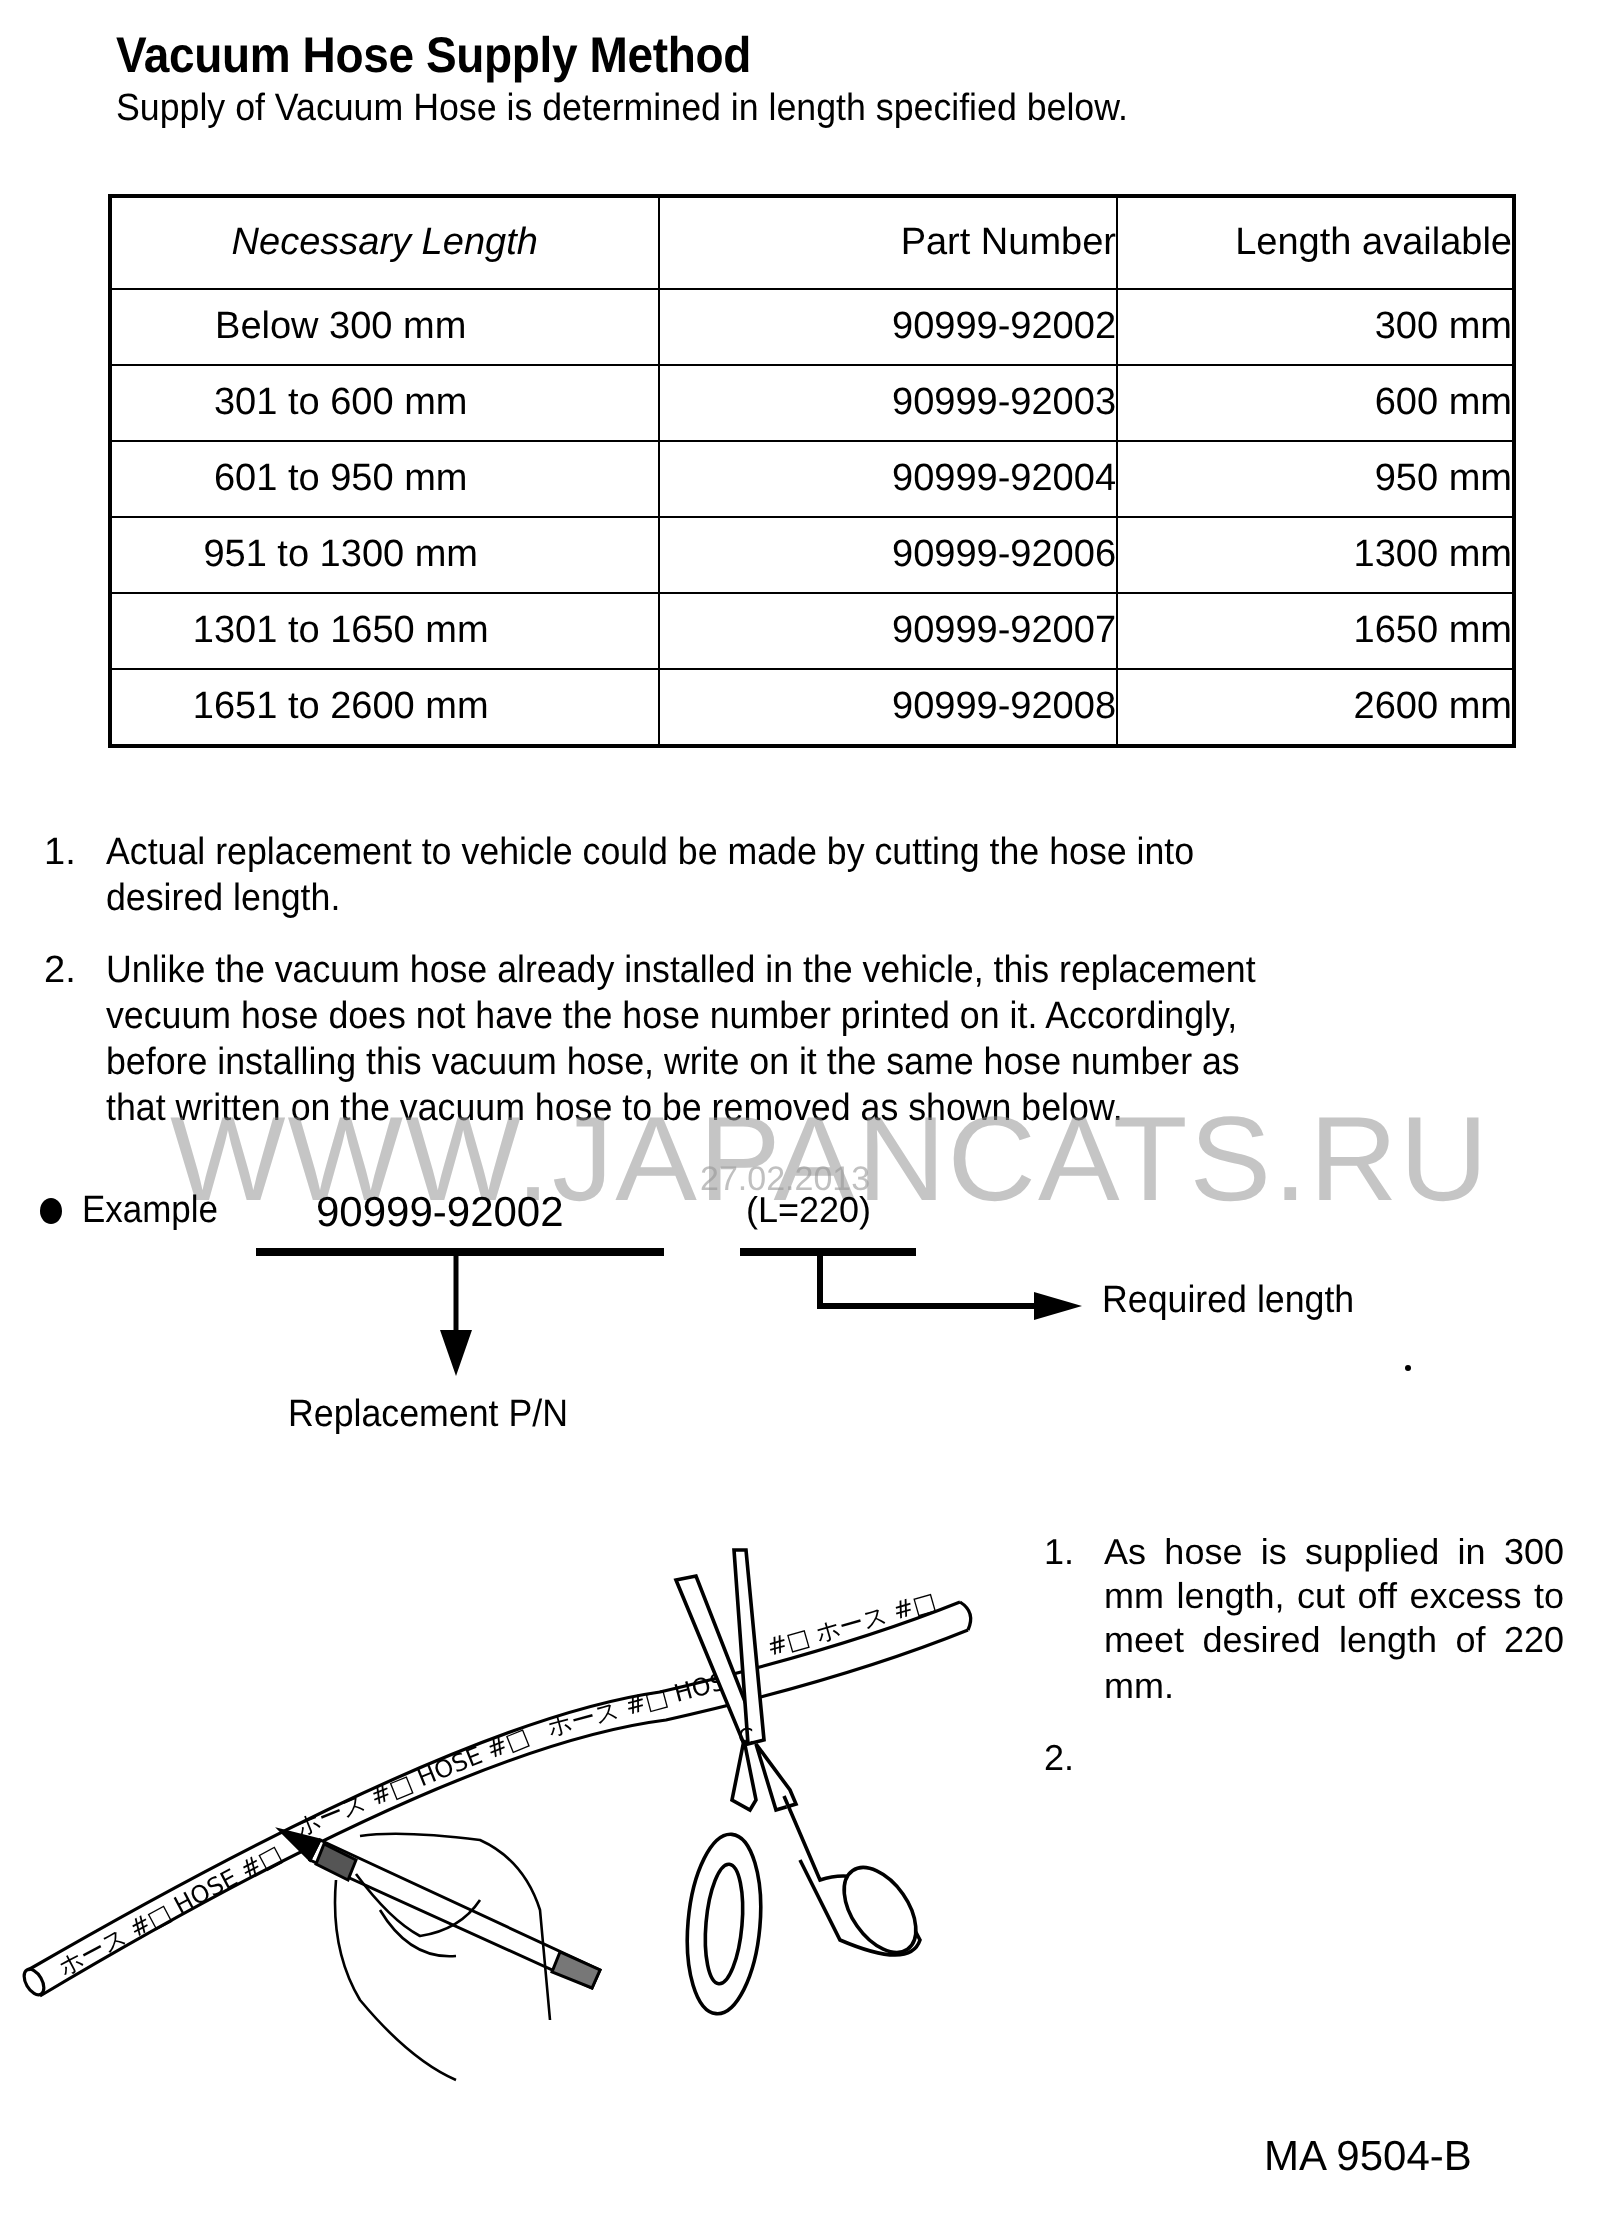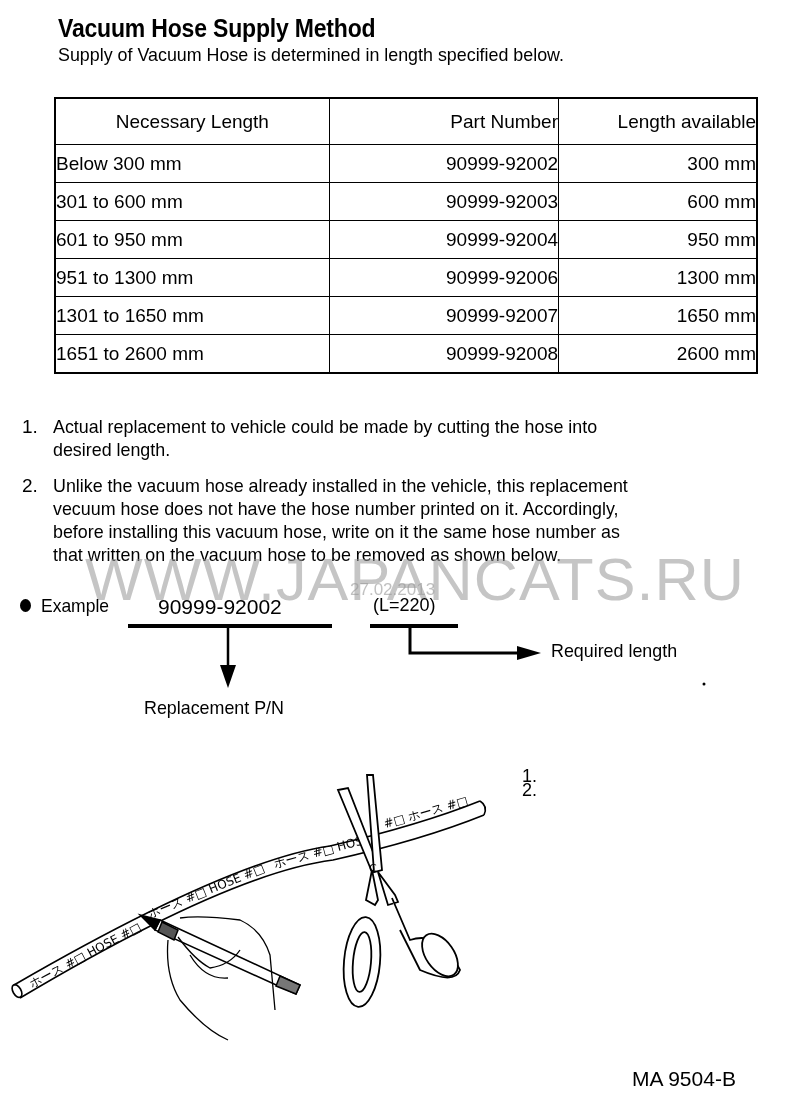--- a/index.html
+++ b/index.html
@@ -10,22 +10,22 @@
     .subtitle { left: 58px; top: 44px; font-size: 19px; transform: scaleX(0.94); transform-origin: left; white-space: nowrap; }
 
     table.supply { position: absolute; left: 54px; top: 97px; width: 704px; border-collapse: collapse;
                    border: 2.5px solid #000; }
     table.supply td, table.supply th { border: 1.5px solid #000; font-size: 19px; font-weight: normal;
                    height: 37px; padding: 0; }
     table.supply th { height: 45px; }
     table.supply col.c1 { width: 275px; }
     table.supply col.c2 { width: 230px; }
     table.supply col.c3 { width: 199px; }
-    .c-len { text-align: left; padding-right: 44px !important; }
-    .c-len.hdr { text-align: center; padding-right: 0 !important; }
+    .c-len { text-align: center; padding-right: 44px !important; }
+    .c-len.hdr { text-align: center; padding-right: 0 !important; font-style: italic; }
     .c-pn, .c-av { text-align: right; }
 
     .note { left: 22px; font-size: 19px; line-height: 23px; width: 720px; }
     .note .num { position: absolute; left: 0; top: 0; }
     .note .txt { margin-left: 31px; display: block; transform: scaleX(0.94); transform-origin: left; white-space: nowrap; }
 
     .watermark { left: 85px; top: 545px; font-size: 60px; color: rgba(150,150,150,0.55);
                  letter-spacing: 1px; white-space: nowrap; transform: scaleX(1.02); transform-origin: left; }
     .wm-date { left: 350px; top: 580px; font-size: 17px; color: rgba(150,150,150,0.6); }
 
@@ -165,19 +165,20 @@
     <ellipse cx="362" cy="962" rx="9" ry="30" transform="rotate(5 362 962)"></ellipse>
     <path d="M392,898 L410,940 Q440,930 460,970 Q455,985 420,970 L400,930"></path>
     <ellipse cx="440" cy="955" rx="14" ry="24" transform="rotate(-35 440 955)"></ellipse>
   </g>
   <text x="369" y="872" font-size="11" font-family="'DejaVu Sans', sans-serif" fill="#000">C</text>
 </svg>
 
 <div class="abs steps">
   <div class="step">
     <span class="num">1.</span>
+    <span class="txt">As hose is supplied in 300 mm length, cut off excess to meet desired length of 220 mm.</span>
   </div>
   <div class="step">
     <span class="num">2.</span>
   </div>
 </div>
 
 <div class="abs doc-code">MA 9504-B</div>
 
 </body></html>

